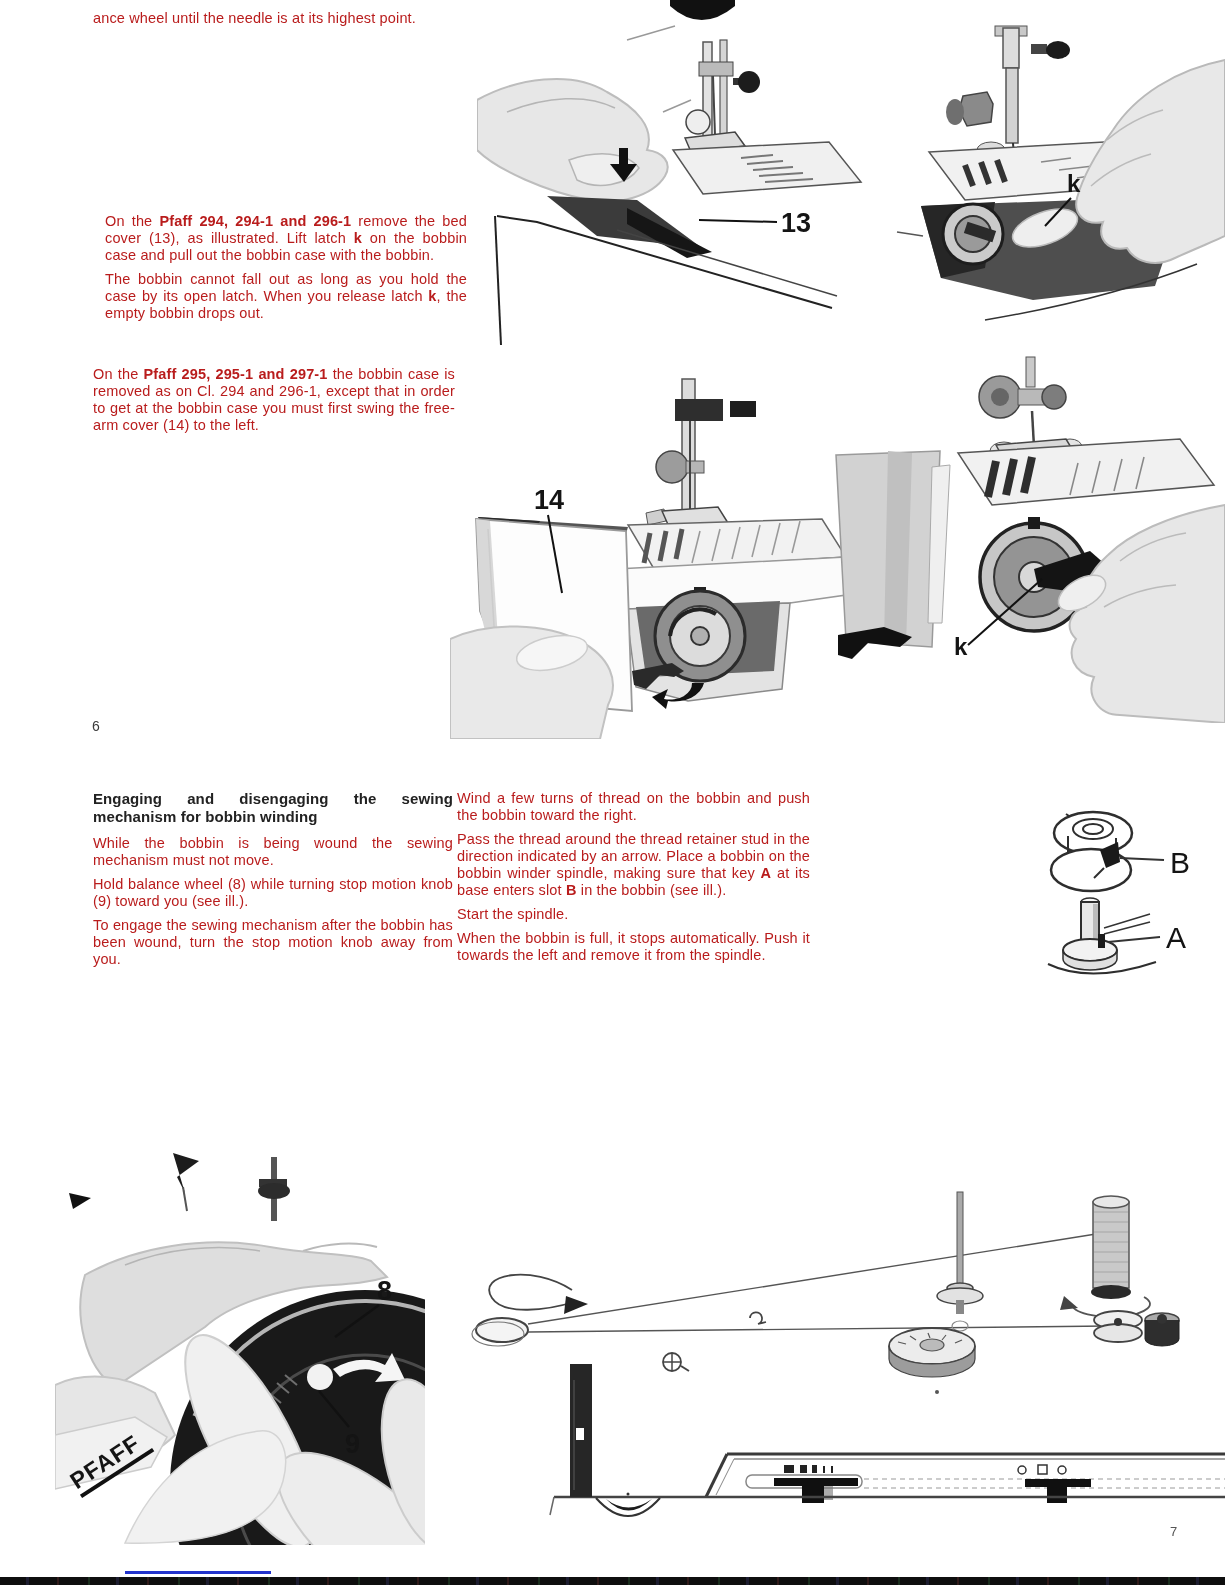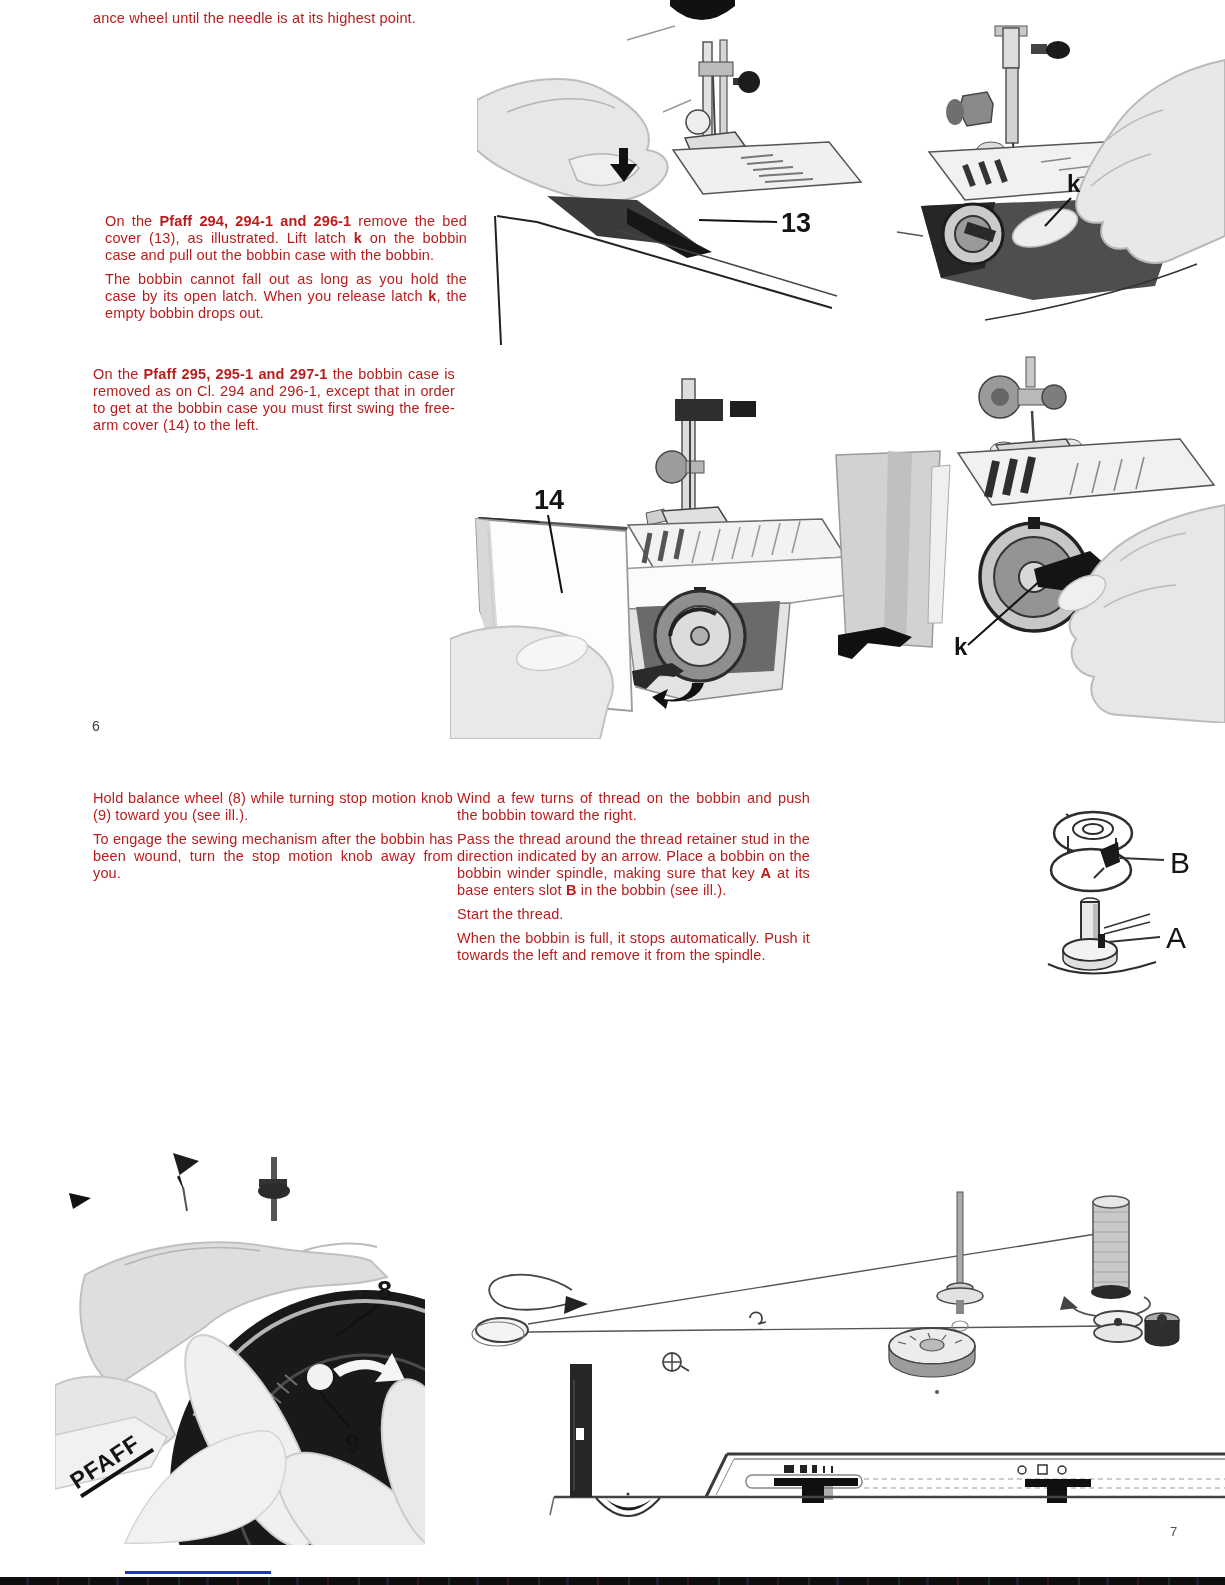--- a/index.html
+++ b/index.html
@@ -195,28 +195,30 @@
   <ellipse cx="254" cy="238" rx="26" ry="14" fill="#efefef" stroke="#c0c0c0" stroke-width="1.5" transform="rotate(-30 254 238)"></ellipse>
   <path d="M10,280 L56,272 L84,282 L72,292 L40,288 L24,304 L10,300 Z" fill="#111"></path>
   <text x="126" y="300" class="fig-k">k</text>
   <line x1="140" y1="290" x2="214" y2="224" stroke="#111" stroke-width="2"></line>
 </svg>
 </div>
 
 <div class="abs pagenum" style="left:92px;top:718px;">6</div>
 
 <div class="abs" style="left:93px;top:790px;width:360px;">
+  <h3 class="heading">Engaging and disengaging the sewing mechanism for bobbin winding</h3>
+  <p class="para">While the bobbin is being wound the sewing mechanism must not move.</p>
   <p class="para">Hold balance wheel (8) while turning stop motion knob (9) toward you (see ill.).</p>
   <p class="para">To engage the sewing mechanism after the bobbin has been wound, turn the stop motion knob away from you.</p>
 </div>
 
 <div class="abs" style="left:457px;top:790px;width:353px;">
   <p class="para">Wind a few turns of thread on the bobbin and push the bobbin toward the right.</p>
   <p class="para"><span>Pass the thread around the thread retainer stud in the direction indicated by an arrow. Place a bobbin on the bobbin winder spindle, making sure that key </span><span class="b">A</span><span> at its base enters slot </span><span class="b">B</span><span> in the bobbin (see ill.).</span></p>
-  <p class="para">Start the thread.</p>
+  <p class="para">Start the spindle.</p>
   <p class="para">When the bobbin is full, it stops automatically. Push it towards the left and remove it from the spindle.</p>
 </div>
 
 <div class="abs" style="left:1008px;top:778px;width:217px;height:200px;">
 <svg viewBox="0 0 217 200" width="217" height="200">
   <line x1="58" y1="36" x2="76" y2="48" stroke="#2e2e2e" stroke-width="2"></line>
   <ellipse cx="85" cy="55" rx="39" ry="21" fill="#fff" stroke="#2e2e2e" stroke-width="2.5"></ellipse>
   <ellipse cx="85" cy="51" rx="20" ry="10" fill="#fff" stroke="#2e2e2e" stroke-width="2"></ellipse>
   <ellipse cx="85" cy="51" rx="10" ry="5" fill="#fff" stroke="#2e2e2e" stroke-width="2"></ellipse>
   <line x1="60" y1="58" x2="60" y2="76" stroke="#2e2e2e" stroke-width="2"></line>

